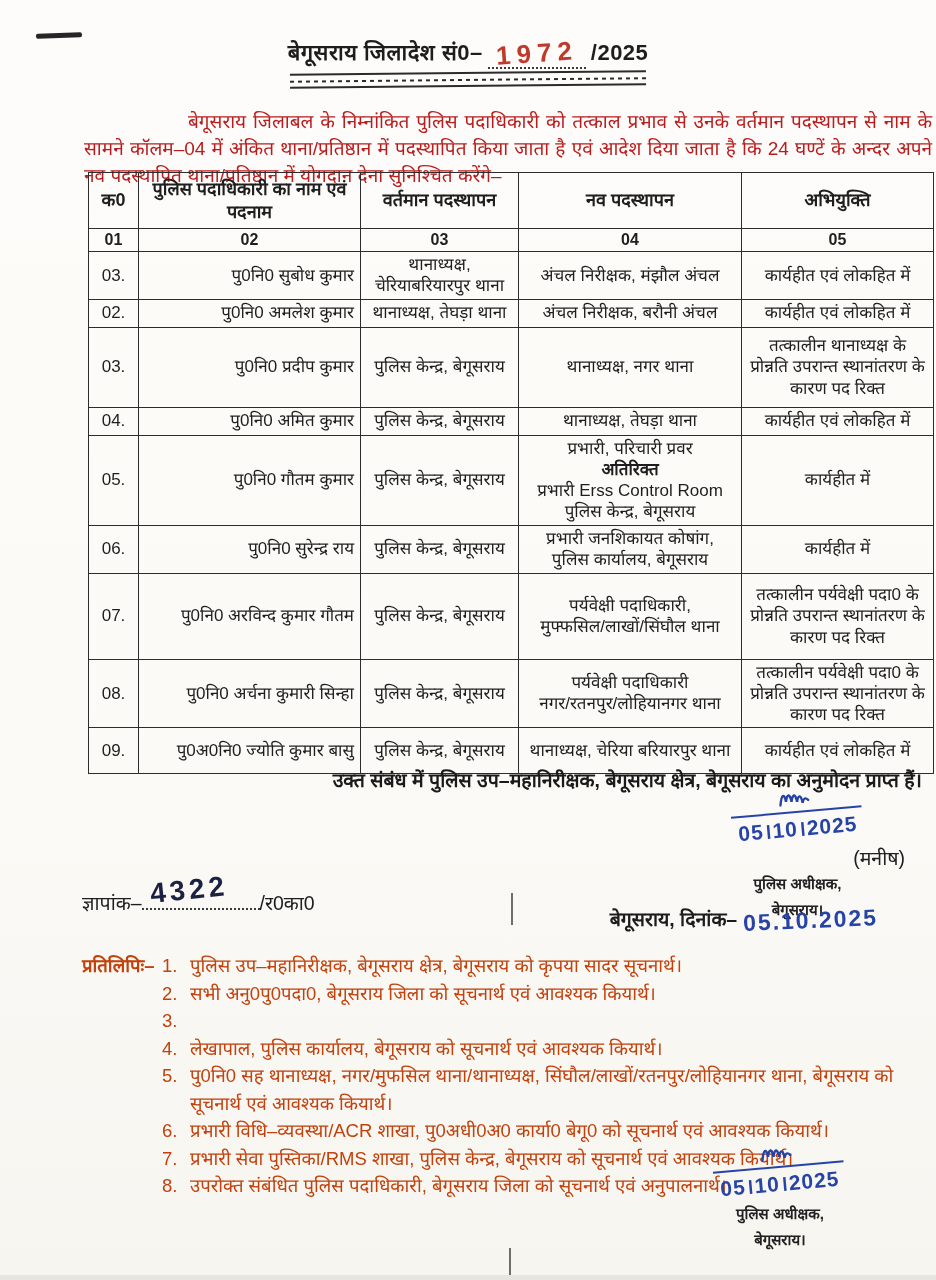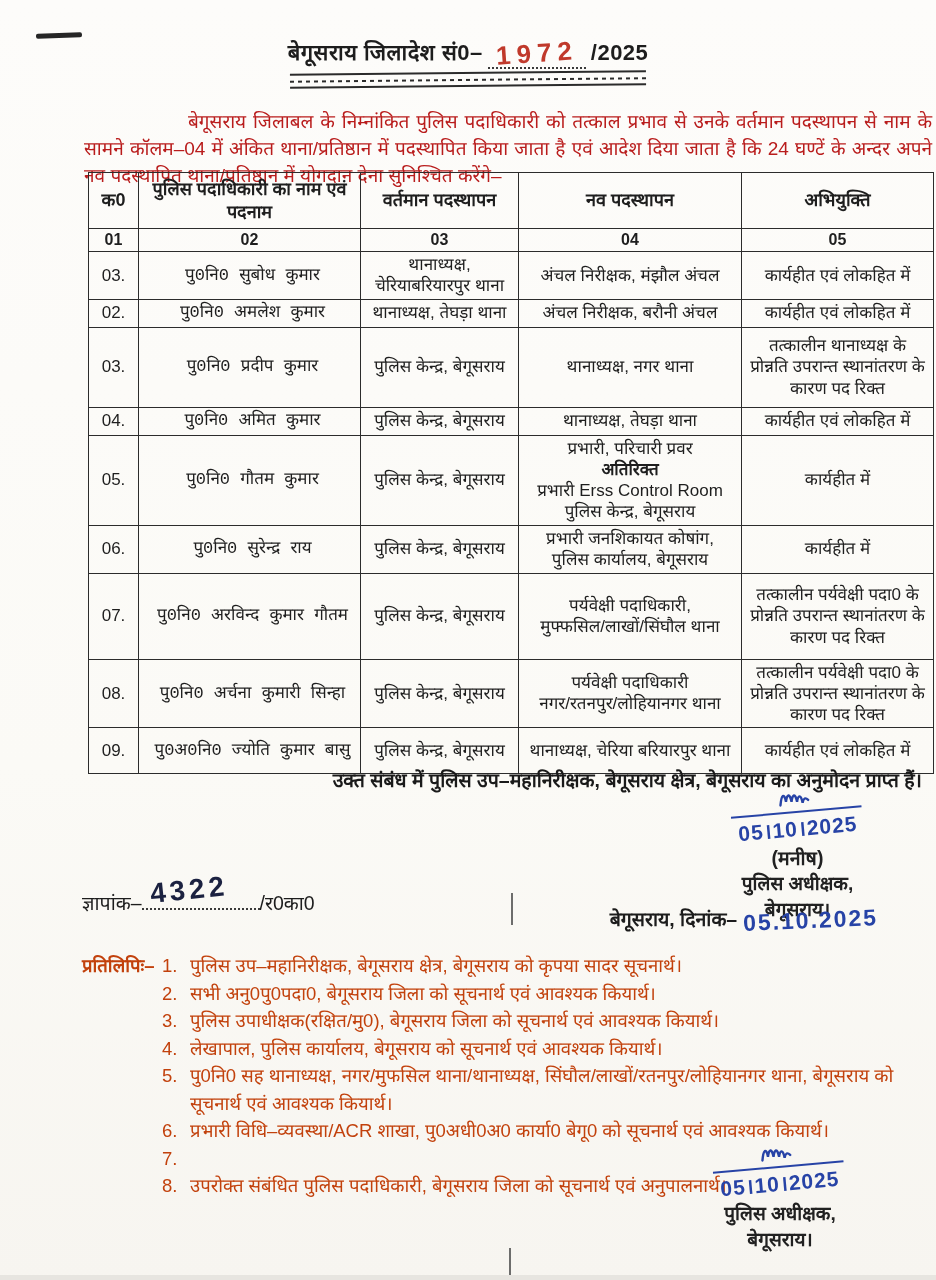--- a/index.html
+++ b/index.html
@@ -20,34 +20,34 @@
   .title-underline{width:356px;height:11px;margin:3px auto 0;transform:rotate(-0.6deg);
     border-top:2.5px solid #2b2b2b;border-bottom:2.5px solid #2b2b2b;
     background:repeating-linear-gradient(90deg,#2b2b2b 0 4px,transparent 4px 8px) center/100% 2px no-repeat;}
   
   .intro{left:84px;top:90px;width:848px;font-size:19px;line-height:1.42;text-align:justify;text-indent:104px;color:#b91c1c;}
   
   table.order{left:88px;top:172px;position:absolute;width:845px;border-collapse:collapse;table-layout:fixed;}
   table.order td,table.order th{border:1.6px solid #2c2c2c;padding:2px 6px;font-size:17px;line-height:1.25;text-align:center;vertical-align:middle;color:#1e1e1e;font-weight:400;}
   table.order th{font-weight:700;font-size:18px;}
   table.order .numrow td{font-weight:700;font-size:16px;padding:1px 4px;}
-  table.order td.name{text-align:center;padding-left:12px;font-family:Liberation Mono, monospace;}
+  table.order td.name{text-align:right;padding-left:12px;}
   .pre{white-space:pre-line;}
   .bold{font-weight:700;}
   .blk{display:block;}
   
   .approval{left:130px;top:766px;width:792px;text-align:right;font-weight:700;font-size:19.5px;color:#1a1a1a;}
   
   .sig1{left:690px;top:787px;width:215px;text-align:center;}
   .sig2{left:665px;top:1142px;width:230px;text-align:center;}
   .scribble{display:block;margin:0 auto;}
   .hw-date{display:inline-block;color:#2743a6;font-size:21px;font-weight:600;letter-spacing:1px;
     transform:rotate(-5deg);border-top:2.5px solid #2743a6;padding:1px 6px 0;}
-  .sig-name{font-size:19.5px;font-weight:700;margin-top:2px;}
-  .sig-line{font-size:19px;font-weight:700;line-height:26px;}
+  .sig-name{font-size:19.5px;font-weight:400;margin-top:2px;text-align:right;}
+  .sig-line{font-size:15px;font-weight:700;line-height:26px;}
   .office{left:552px;top:906px;width:384px;text-align:center;font-size:19.5px;font-weight:600;line-height:27px;color:#1c1c1c;}
   .hw-date2{display:inline-block;color:#2743a6;font-size:23px;font-weight:600;letter-spacing:2px;transform:rotate(-2.5deg);vertical-align:middle;margin-left:6px;}
   
   .memo{left:82px;top:886px;font-size:19.5px;color:#1d1d1d;white-space:nowrap;text-align:center;}
   .memo .hw-slot2{display:inline-block;min-width:118px;border-bottom:2px dotted #3a3a3a;position:relative;height:22px;vertical-align:baseline;}
   .hw-memo{position:absolute;left:8px;bottom:2px;color:#1b2140;font-size:28px;font-weight:600;letter-spacing:4px;transform:rotate(-6deg);}
   
   .vline1{left:511px;top:893px;width:2px;height:32px;background:#4a4a4a;opacity:.8;}
   .vline2{left:509px;top:1248px;width:2px;height:28px;background:#555;opacity:.85;}
   
@@ -200,40 +200,40 @@
     <span>पुलिस उप–महानिरीक्षक, बेगूसराय क्षेत्र, बेगूसराय को कृपया सादर सूचनार्थ।</span>
   </div>
   <div class="copy-row">
     <span></span>
       <span class="copy-num">2.</span>
     <span>सभी अनु0पु0पदा0, बेगूसराय जिला को सूचनार्थ एवं आवश्यक कियार्थ।</span>
   </div>
   <div class="copy-row">
     <span></span>
       <span class="copy-num">3.</span>
-    <span>पुलिस उपाधीक्षक(रक्षित/मु0), बेगूसराय जिला को सूचनार्थ एवं आवश्यक कियार्थ।</span>
   </div>
   <div class="copy-row">
     <span></span>
       <span class="copy-num">4.</span>
     <span>लेखापाल, पुलिस कार्यालय, बेगूसराय को सूचनार्थ एवं आवश्यक कियार्थ।</span>
   </div>
   <div class="copy-row">
     <span></span>
       <span class="copy-num">5.</span>
     <span>पु0नि0 सह थानाध्यक्ष, नगर/मुफसिल थाना/थानाध्यक्ष, सिंघौल/लाखों/रतनपुर/लोहियानगर थाना, बेगूसराय को सूचनार्थ एवं आवश्यक कियार्थ।</span>
   </div>
   <div class="copy-row">
     <span></span>
       <span class="copy-num">6.</span>
     <span>प्रभारी विधि–व्यवस्था/ACR शाखा, पु0अधी0अ0 कार्या0 बेगू0 को सूचनार्थ एवं आवश्यक कियार्थ।</span>
   </div>
   <div class="copy-row">
     <span></span>
       <span class="copy-num">7.</span>
+    <span>प्रभारी सेवा पुस्तिका/RMS शाखा, पुलिस केन्द्र, बेगूसराय को सूचनार्थ एवं आवश्यक कियार्थ।</span>
   </div>
   <div class="copy-row">
     <span></span>
       <span class="copy-num">8.</span>
     <span>उपरोक्त संबंधित पुलिस पदाधिकारी, बेगूसराय जिला को सूचनार्थ एवं अनुपालनार्थ।</span>
   </div>
 </div>
 
 <div class="abs sig2">
   <svg class="scribble" width="44" height="24" viewBox="0 0 44 26">

